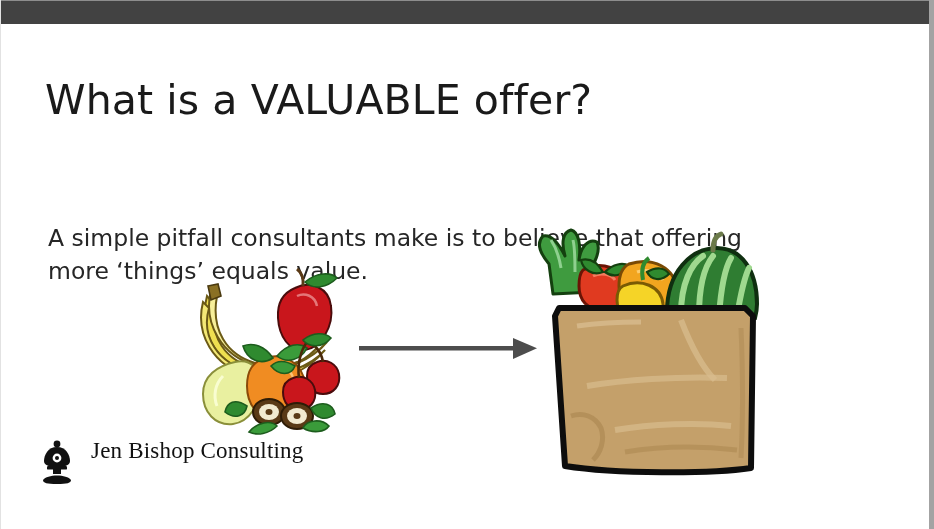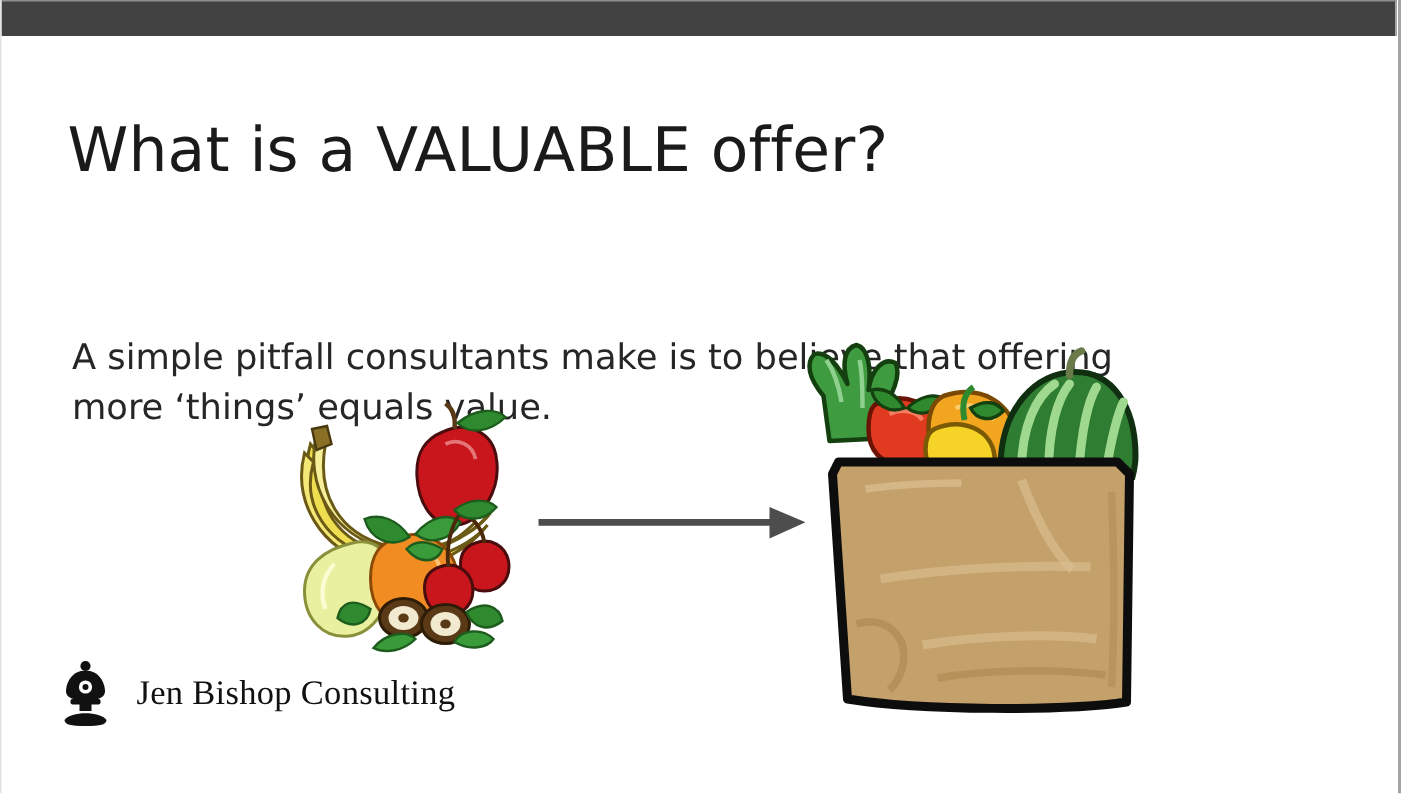--- a/index.html
+++ b/index.html
@@ -7,21 +7,21 @@
     padding: 0;
     background: #ffffff;
   }
   .slide {
     position: relative;
     width: 934px;
     height: 529px;
     background: #ffffff;
     overflow: hidden;
     border-left: 1px solid #e2e2e2;
-    border-right: 2px solid #a3a3a3;
+    border-right: 5px solid #a3a3a3;
     box-sizing: border-box;
     font-family: "Liberation Sans", sans-serif;
   }
   .top-bar {
     position: absolute;
     left: 0;
     top: 0;
     width: 930px;
     height: 24px;
     background: #424242;
@@ -71,21 +71,21 @@
     left: 352px;
     top: 330px;
     width: 188px;
     height: 38px;
   }
   .footer {
     position: absolute;
     left: 36px;
     top: 438px;
     display: flex;
-    align-items: center;
+    align-items: flex-start;
     gap: 14px;
   }
   .logo-mark {
     width: 40px;
     height: 48px;
     flex: 0 0 auto;
   }
   .footer-label {
     font-family: "Liberation Serif", serif;
     font-size: 23px;

